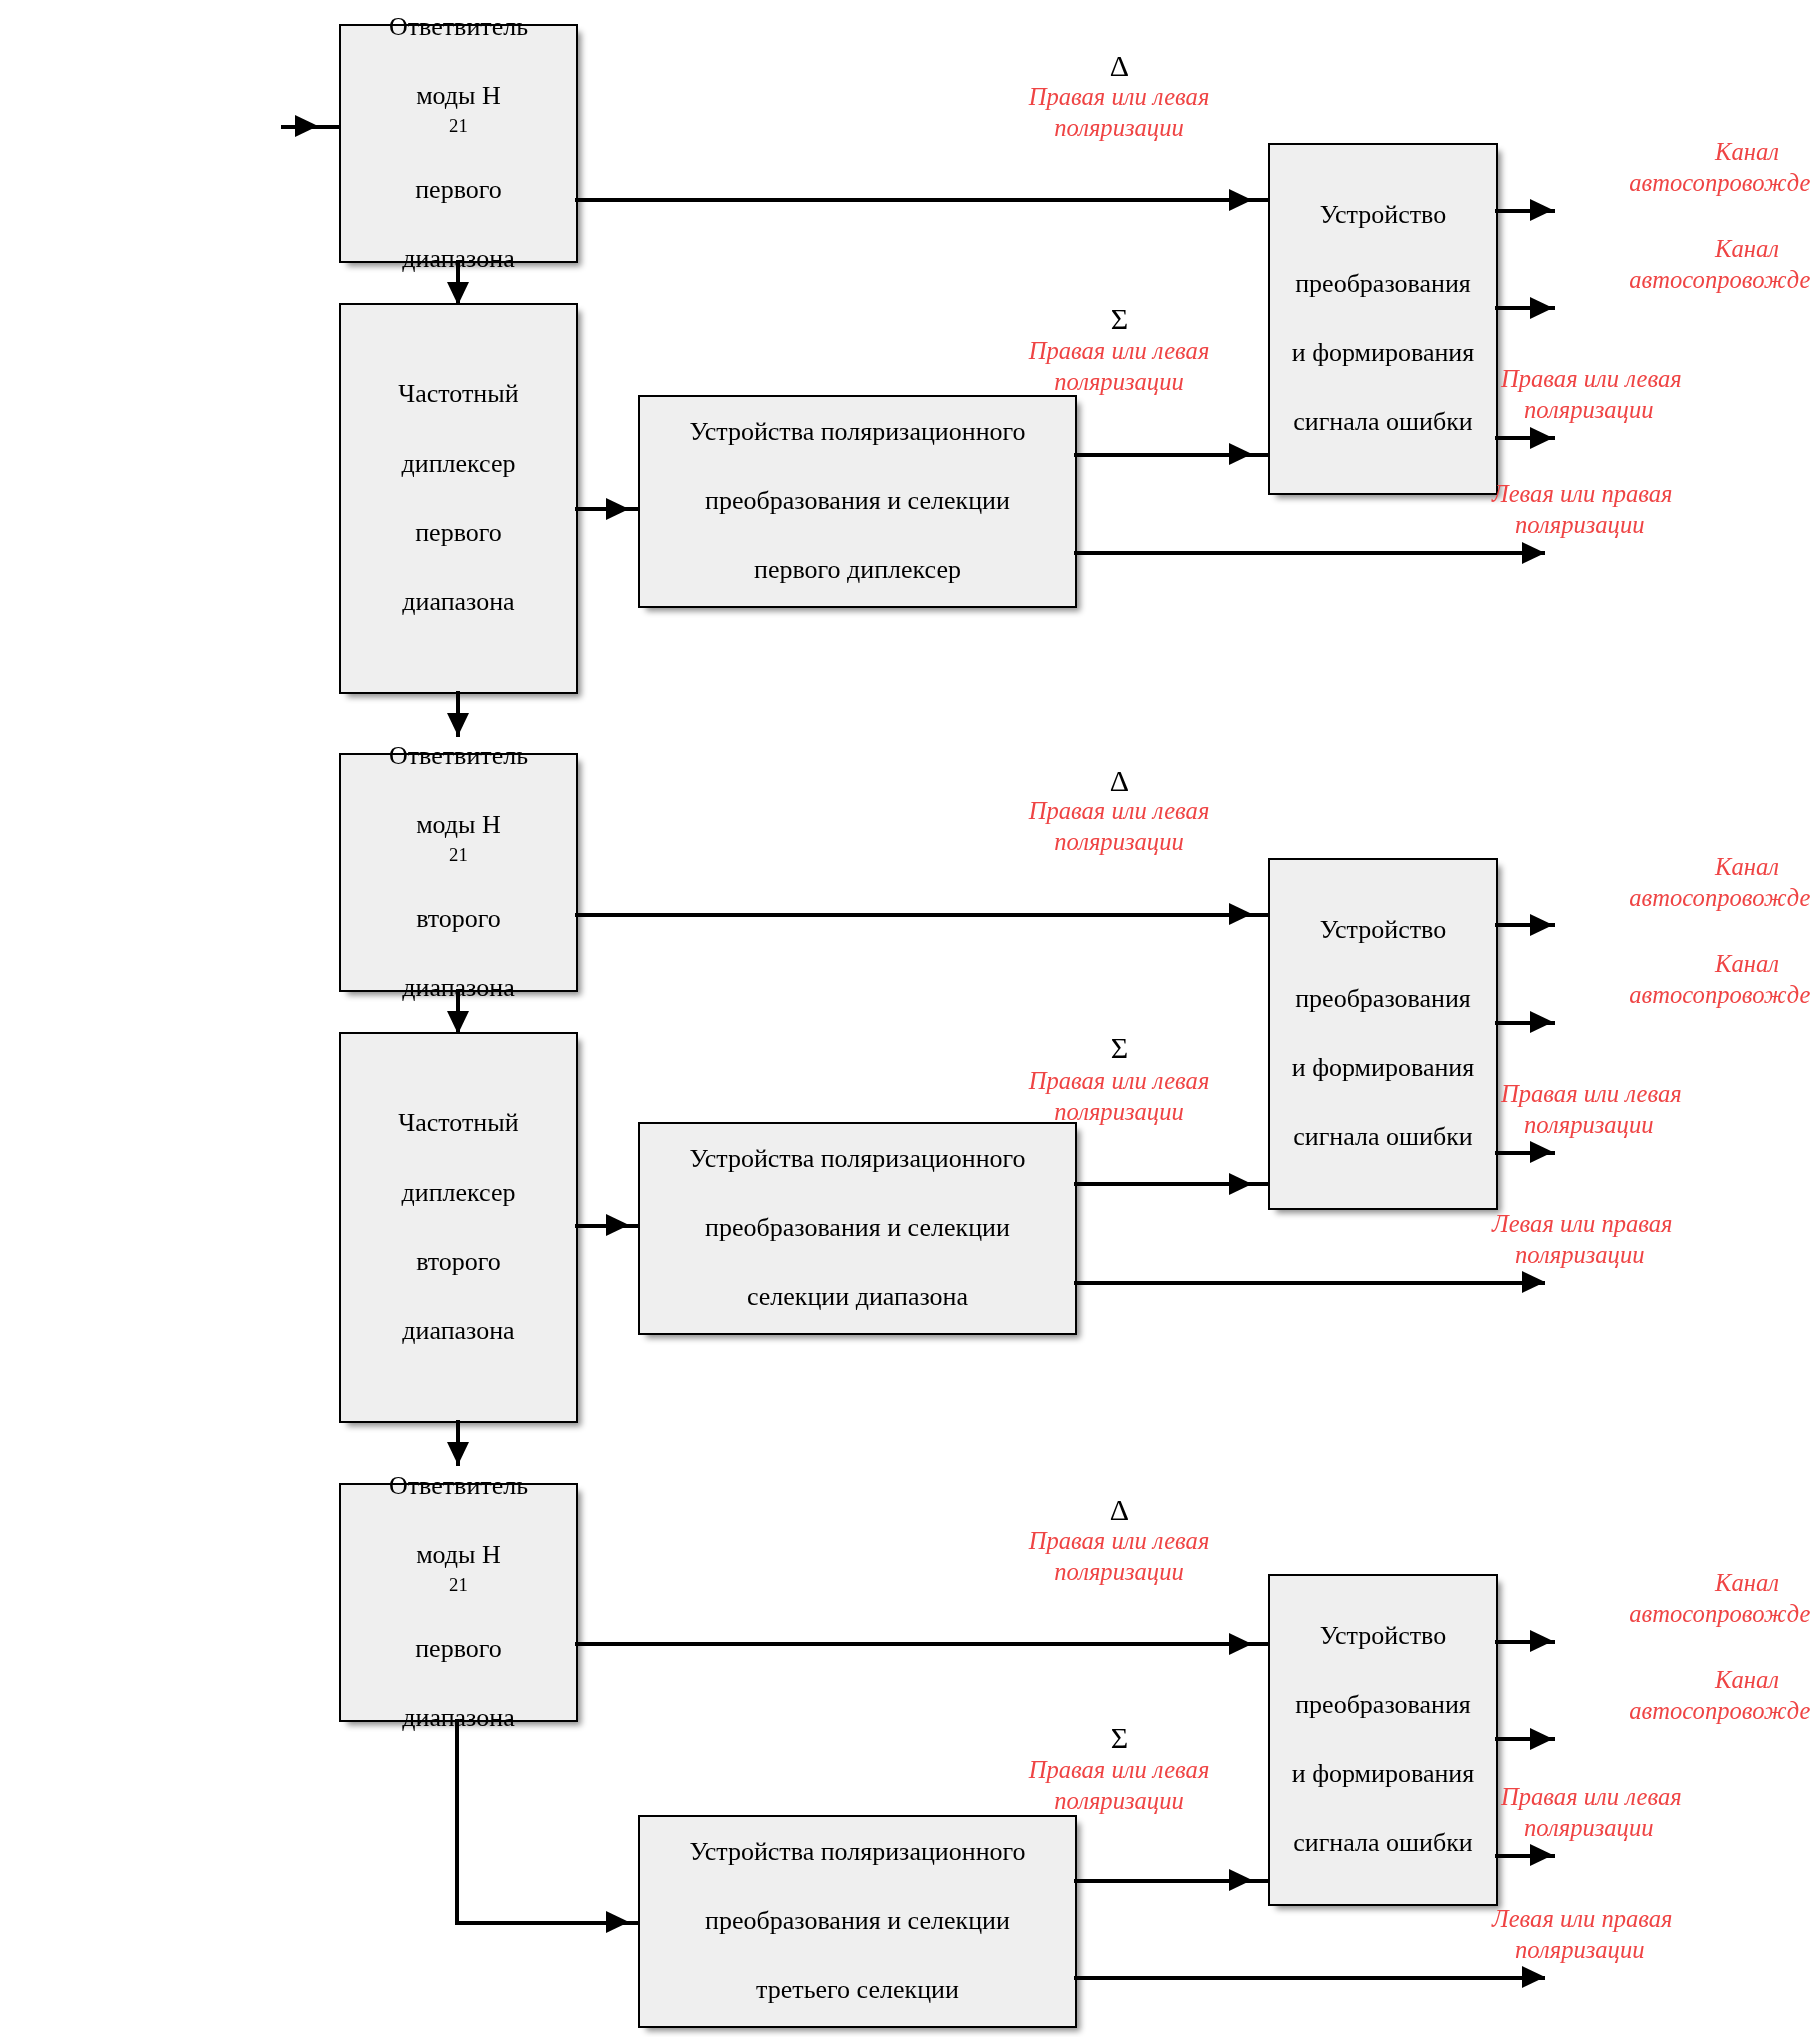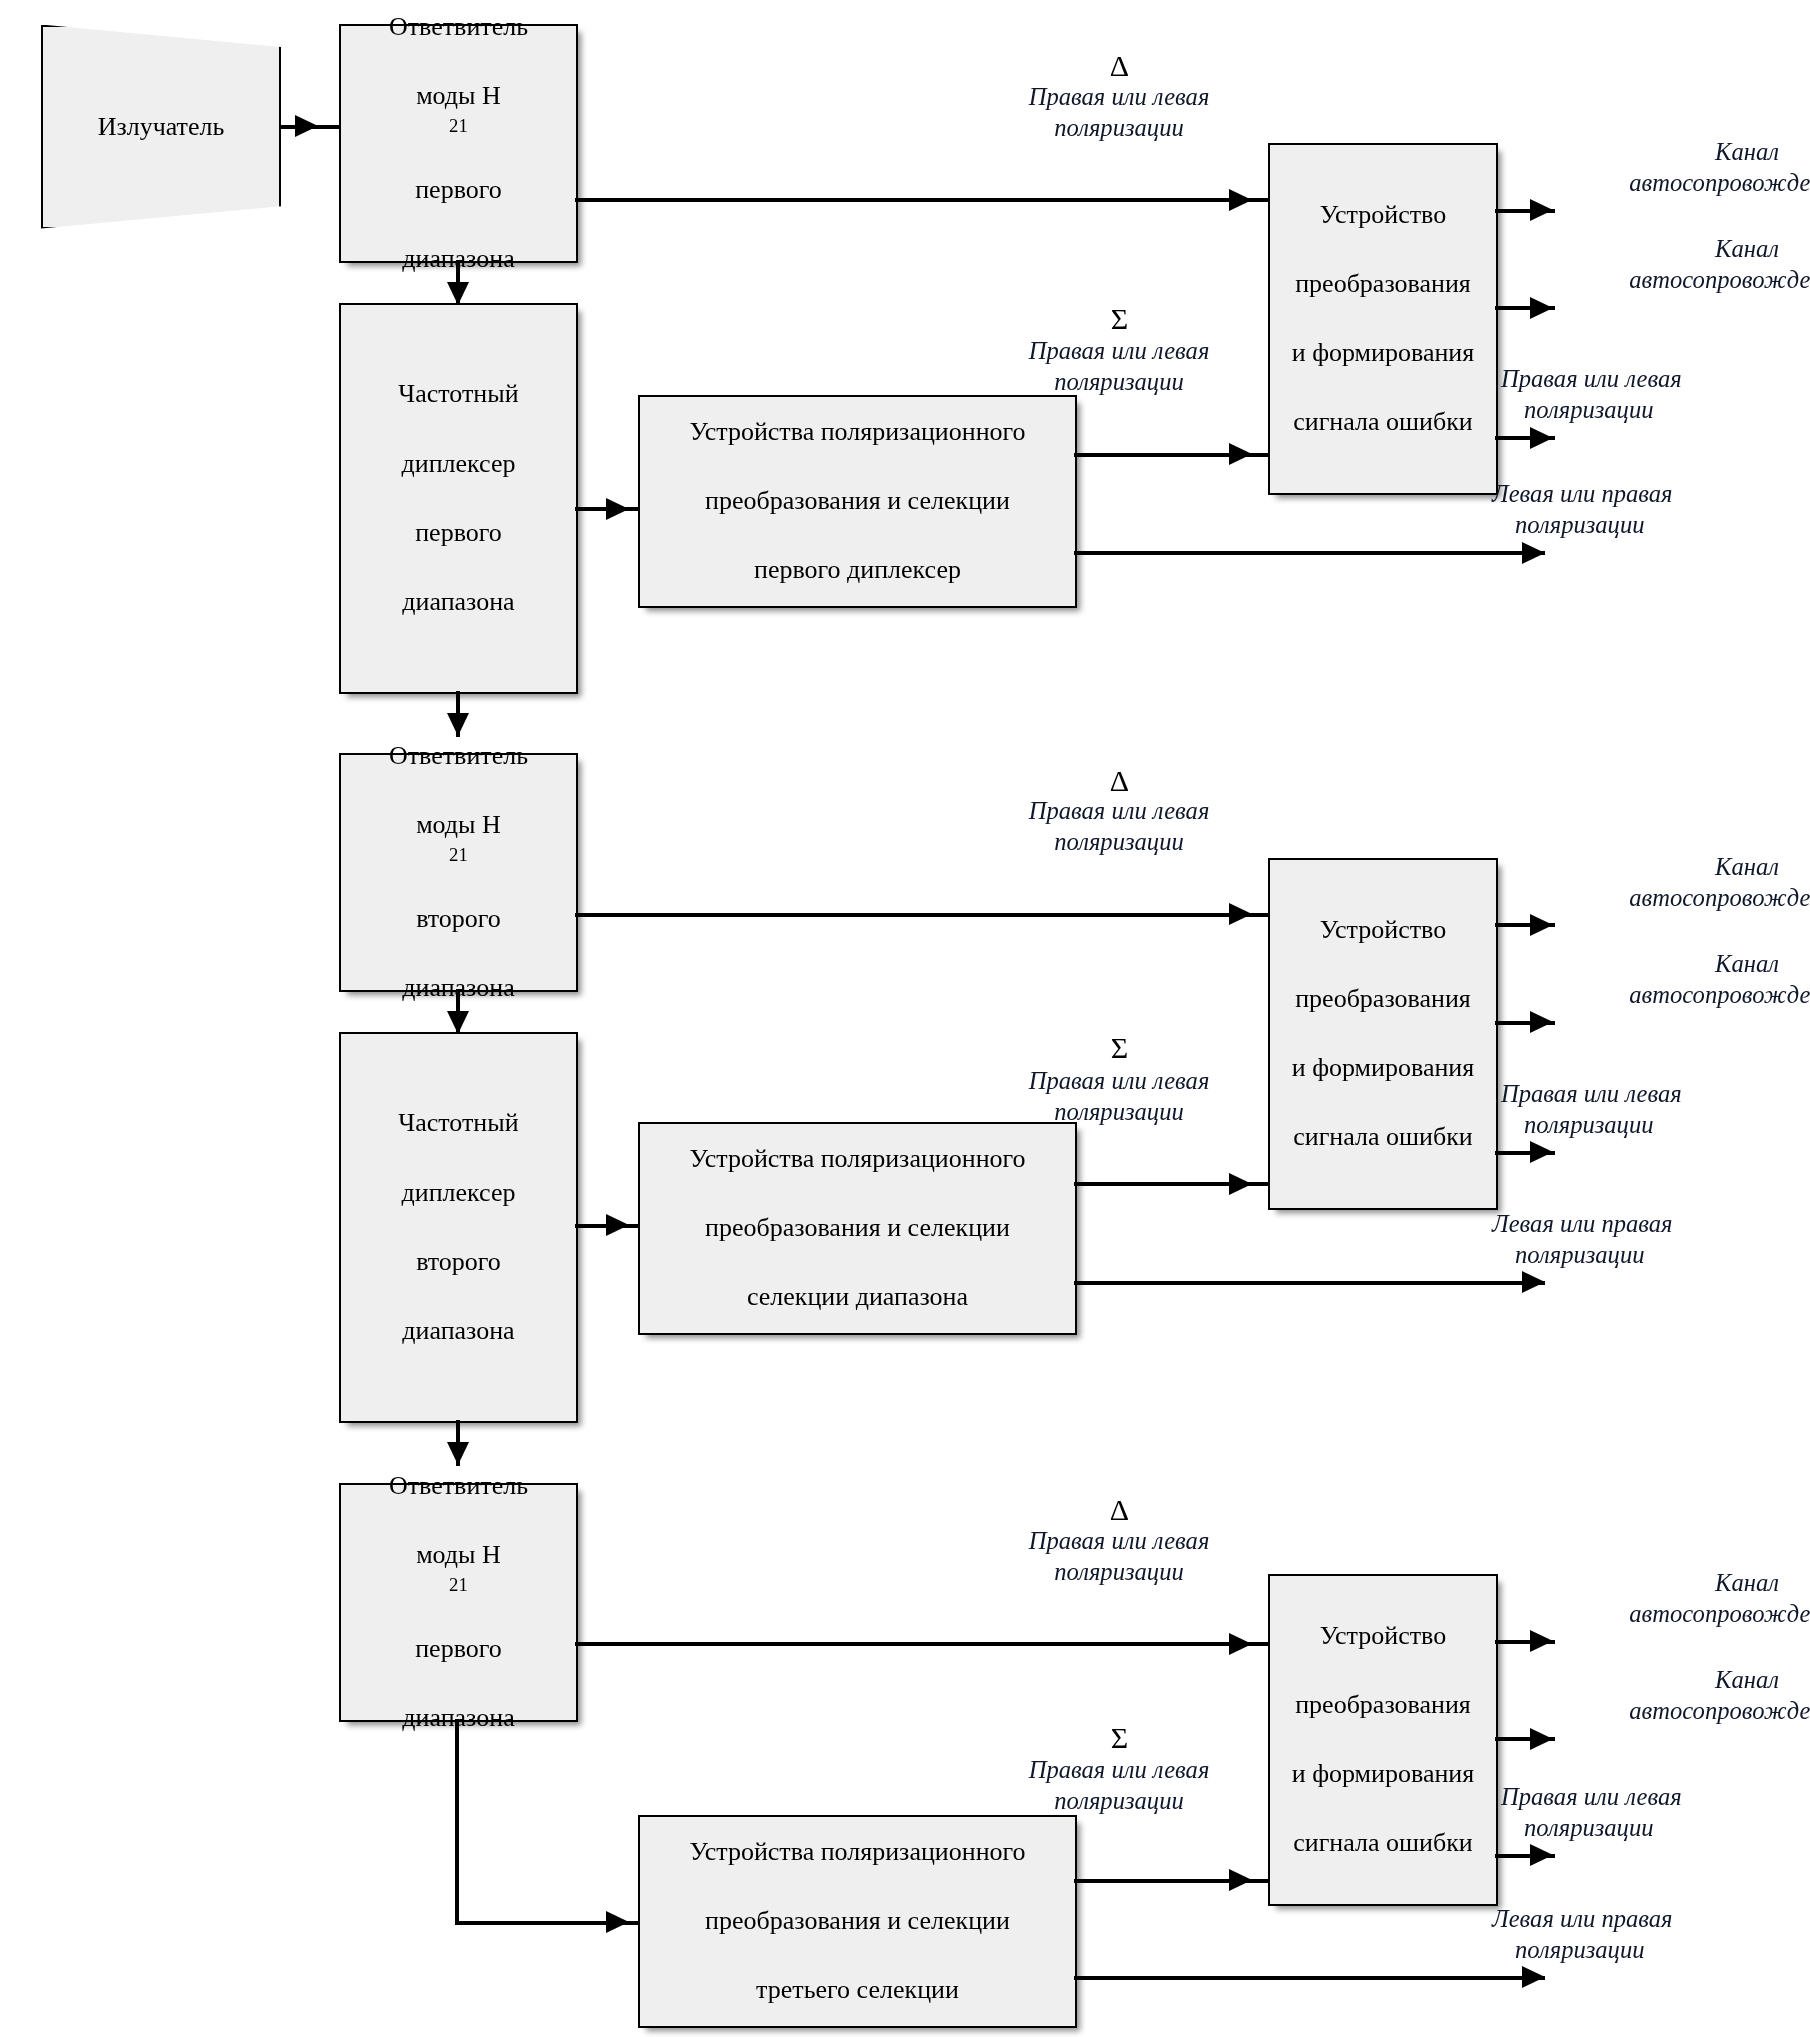--- a/index.html
+++ b/index.html
@@ -58,42 +58,38 @@
     border-top:23px solid #000;
   }
 
   
   .sig{
     position:absolute;
     font-style:italic;
     font-size:24.6px;
     line-height:1.28;
     text-align:center;
-    color:#0f172a;
+    color:#ef4444;
     white-space:nowrap;
   }
   .sig.leftal{text-align:left;}
   .glyph{
     position:absolute;
     font-size:30px;
     font-style:normal;
     text-align:center;
     color:#000;
   }
   .sub{font-size:0.72em;vertical-align:-0.22em;letter-spacing:0.2px;}
 </style>
 </head>
 <body>
 
 <div id="stage">
 
-  <div class="emitter" style="left:41px;top:24.6px;width:240px;height:204px;">
-    <div class="trap"></div>
-    <span class="elabel">Излучатель</span>
-  </div>
 
   <div class="hline" style="left:281px;top:125px;width:70px;"></div>
   <div class="arrow-r" style="left:295px;top:115px;"></div>
 
   <div class="box" style="left:339px;top:24px;width:239px;height:239px;">
     <span>
       <span>Ответвитель</span><br>
       <span>моды H</span><span class="sub">21</span><br>
       <span>первого</span><br>
       <span>диапазона</span>

